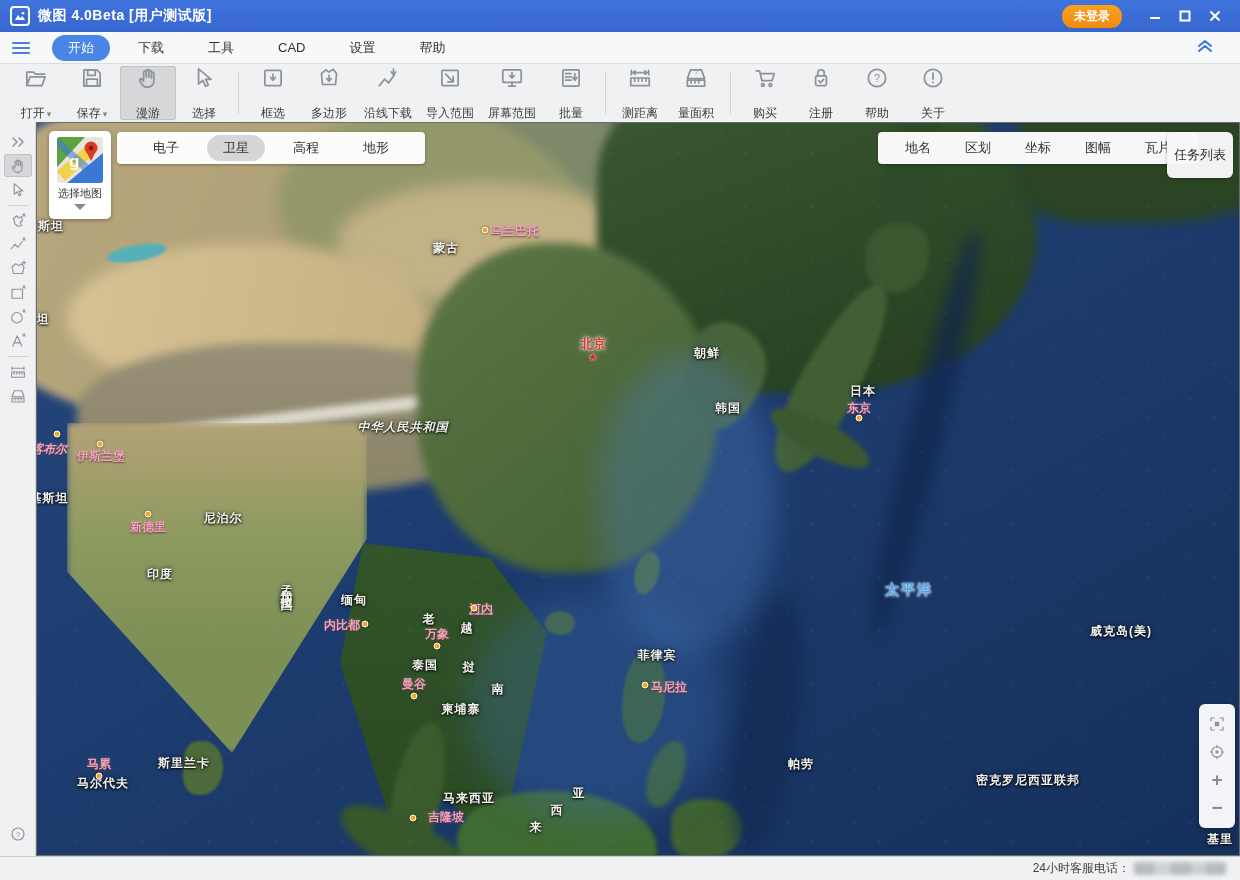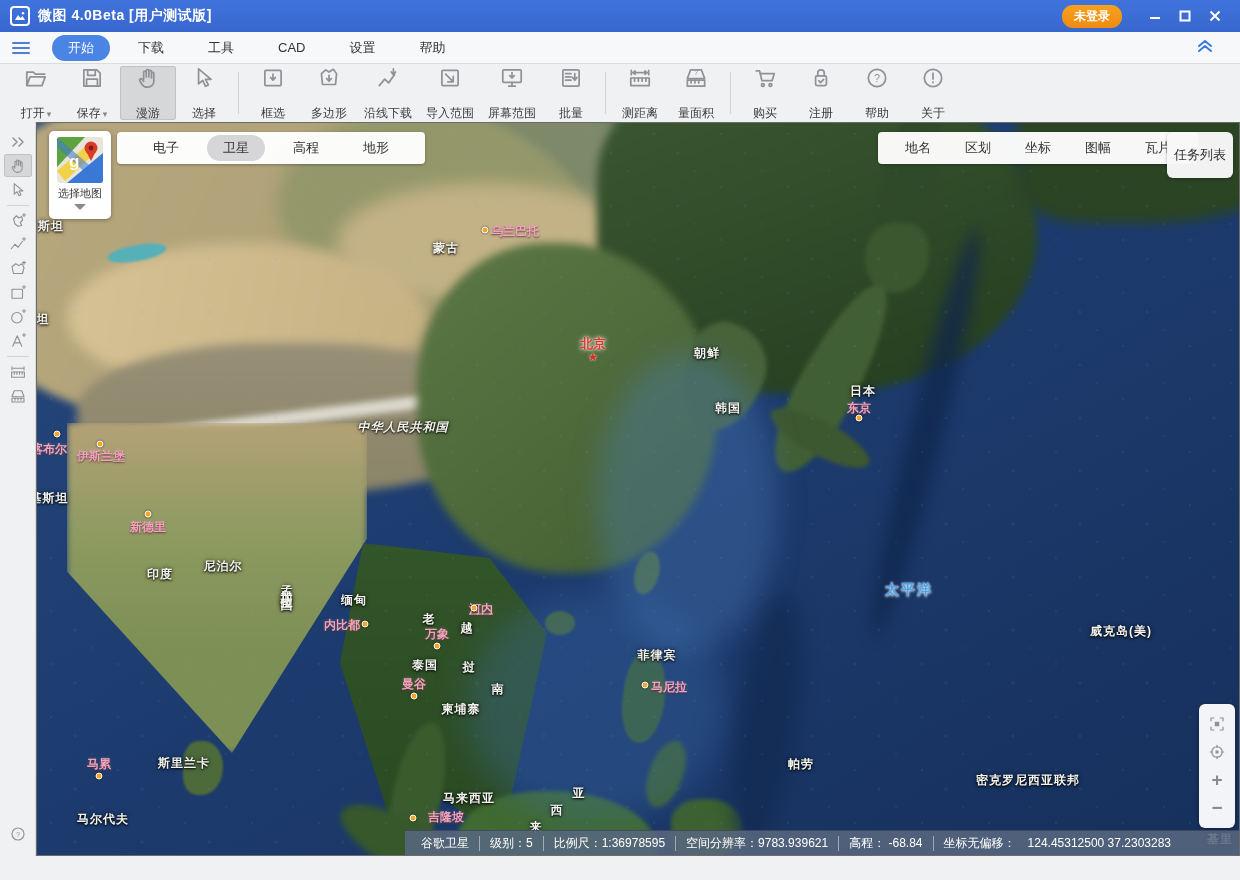--- a/index.html
+++ b/index.html
@@ -399,49 +399,49 @@
 
     <div class="map-labels">
         <span class="map-label country" style="left: 14px; top: 103px;">斯坦</span>
         <span class="map-label country" style="left: 6px; top: 196px;">坦</span>
         <span class="map-label country" style="left: 409px; top: 125px;">蒙古</span>
         <span class="map-label country" style="left: 366px; top: 304px; font-style: italic;">中华人民共和国</span>
         <span class="map-label country" style="left: 670px; top: 230px;">朝鲜</span>
         <span class="map-label country" style="left: 691px; top: 285px;">韩国</span>
         <span class="map-label country" style="left: 826px; top: 268px;">日本</span>
         <span class="map-label country" style="left: 12px; top: 375px;">基斯坦</span>
-        <span class="map-label country" style="left: 186px; top: 395px; margin-top: 48px;">尼泊尔</span>
+        <span class="map-label country" style="left: 186px; top: 395px;">尼泊尔</span>
         <span class="map-label country" style="left: 123px; top: 451px;">印度</span>
         <span class="map-label country vertical" style="left: 249px; top: 462px;">孟加拉国</span>
         <span class="map-label country" style="left: 317px; top: 477px;">缅甸</span>
         <span class="map-label country" style="left: 392px; top: 496px;">老</span>
         <span class="map-label country" style="left: 432px; top: 544px;">挝</span>
         <span class="map-label country" style="left: 430px; top: 505px;">越</span>
         <span class="map-label country" style="left: 461px; top: 566px;">南</span>
         <span class="map-label country" style="left: 388px; top: 542px;">泰国</span>
         <span class="map-label country" style="left: 424px; top: 586px;">柬埔寨</span>
         <span class="map-label country" style="left: 620px; top: 532px;">菲律宾</span>
         <span class="map-label country" style="left: 764px; top: 641px;">帕劳</span>
         <span class="map-label country" style="left: 147px; top: 640px;">斯里兰卡</span>
-        <span class="map-label country" style="left: 66px; top: 696px;">马尔代夫</span>
+        <span class="map-label country" style="left: 66px; top: 660px;">马尔代夫</span>
         <span class="map-label country" style="left: 384px; top: 675px; margin-left: 48px;">马来西亚</span>
         <span class="map-label country" style="left: 499px; top: 704px;">来</span>
         <span class="map-label country" style="left: 520px; top: 687px;">西</span>
         <span class="map-label country" style="left: 542px; top: 670px;">亚</span>
         <span class="map-label country" style="left: 1084px; top: 508px;">威克岛(美)</span>
         <span class="map-label country" style="left: 991px; top: 657px;">密克罗尼西亚联邦</span>
         <span class="map-label country" style="left: 1183px; top: 716px;">基里</span>
         <span class="map-label ocean" style="left: 872px; top: 467px;">太平洋</span>
         <span class="map-label capital" style="left: 556px; top: 221px;">北京</span>
         <span class="map-label star" style="left: 556px; top: 234px;">★</span>
         <span class="map-label city" style="left: 478px; top: 108px;">乌兰巴托</span>
         <i class="city-dot" style="left: 448px; top: 107px;"></i>
         <span class="map-label city" style="left: 822px; top: 285px;">东京</span>
         <i class="city-dot" style="left: 822px; top: 295px;"></i>
-        <span class="map-label city" style="left: 12px; top: 326px;">喀布尔</span>
+        <span class="map-label city" style="left: 12px; top: 326px; font-style: italic;">喀布尔</span>
         <i class="city-dot" style="left: 20px; top: 311px;"></i>
         <span class="map-label city" style="left: 64px; top: 333px;">伊斯兰堡</span>
         <i class="city-dot" style="left: 63px; top: 321px;"></i>
         <span class="map-label city" style="left: 111px; top: 404px;">新德里</span>
         <i class="city-dot" style="left: 111px; top: 391px;"></i>
         <span class="map-label city" style="left: 444px; top: 486px; text-decoration: underline;">河内</span>
         <i class="city-dot" style="left: 437px; top: 485px;"></i>
         <span class="map-label city" style="left: 305px; top: 502px;">内比都</span>
         <i class="city-dot" style="left: 328px; top: 501px;"></i>
         <span class="map-label city" style="left: 400px; top: 511px;">万象</span>
@@ -502,30 +502,20 @@
           <svg width="18" height="18" viewBox="0 0 24 24">
             <circle cx="12" cy="12" r="7"></circle>
             <rect x="10" y="10" width="4" height="4" fill="#8f9296" stroke="none"></rect>
             <path d="M12 3 v3 M12 18 v3 M3 12 h3 M18 12 h3"></path>
           </svg>
         </span>
       <span class="mc-btn">+</span>
       <span class="mc-btn">−</span>
     </div>
 
-    <div class="status-overlay">
-      <span class="seg">谷歌卫星</span>
-      <span class="ssep2"></span>
-      <span class="seg">级别：5</span>
-      <span class="ssep2"></span>
-      <span class="seg">比例尺：1:36978595</span>
-      <span class="ssep2"></span>
-      <span class="seg">空间分辨率：9783.939621</span>
-      <span class="ssep2"></span>
-      <span class="seg">高程：  -68.84</span>
-      <span class="ssep2"></span>
-      <span class="seg">坐标无偏移：</span>
-      <span class="seg">124.45312500   37.2303283</span>
-    </div>
   </div>
 
+  <div class="bottombar">
+    <span class="svc">24小时客服电话：</span>
+    <span class="blurred-phone"></span>
+  </div>
 
 </div>
 
 </body></html>

